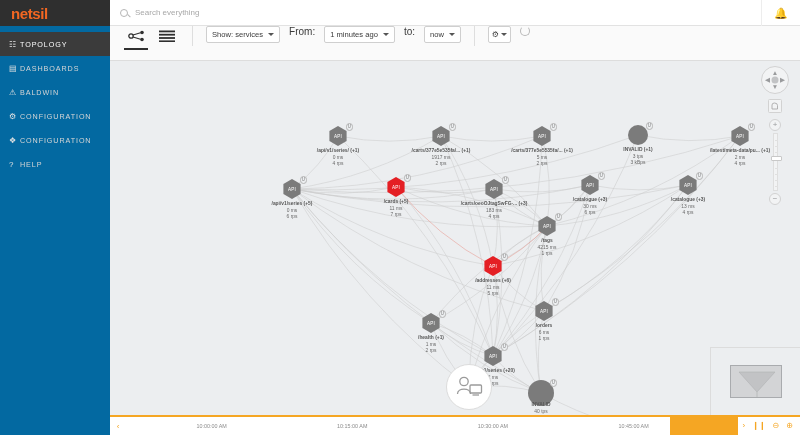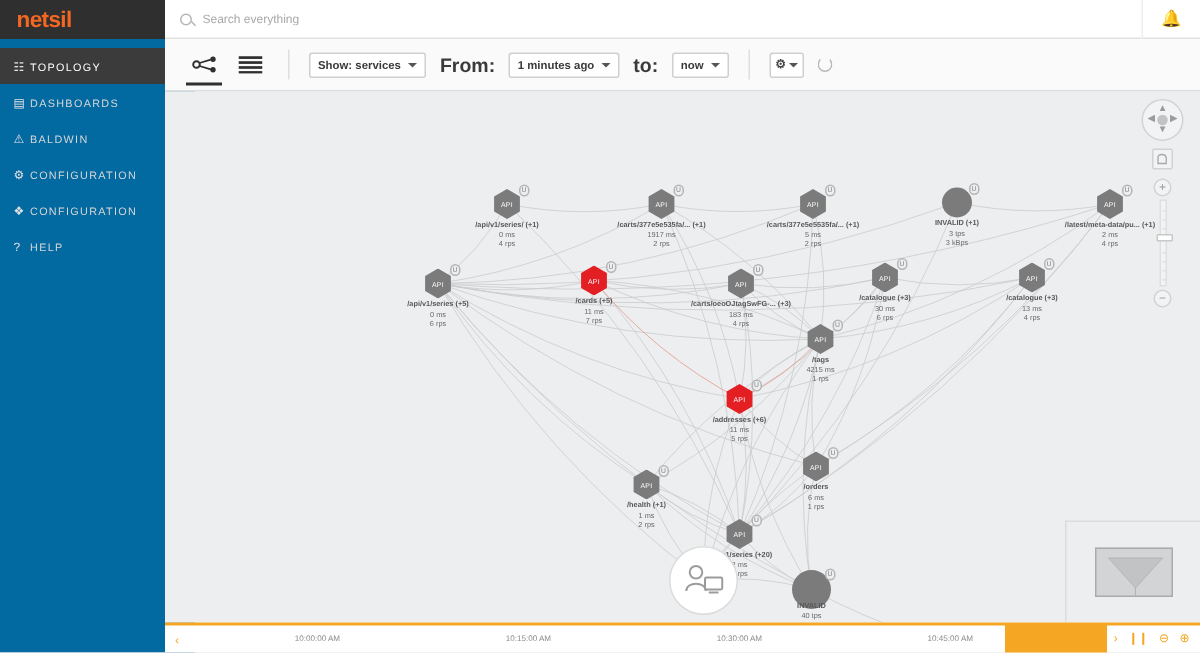--- a/index.html
+++ b/index.html
@@ -117,22 +117,22 @@
     border-right: 3px solid transparent;
     border-top: 3.5px solid #666;
   }
 
   
   #toolbar {
     position: absolute; left: 110px; top: 26px;
     width: 690px; height: 35px;
     background: #fafafa;
     border-bottom: 1px solid #dddddd;
-    display: flex; align-items: center;
-    padding-left: 14px; gap: 9px; font-weight: bold;
+    display: flex; align-items: flex-start;
+    padding-left: 14px; gap: 9px;
   }
   .viewtoggle { display: flex; align-items: flex-end; gap: 7px; }
   .vt-btn {
     width: 24px; height: 20px;
     display: flex; align-items: center; justify-content: center;
     cursor: pointer; position: relative;
     background: transparent;
   }
   .vt-btn.sel::after {
     content: ""; position: absolute; bottom: -4px; left: 0;
@@ -142,21 +142,21 @@
     width: 1px; height: 20px; background: #dedede; margin: 0 4px;
   }
   .tb-select {
     height: 17px; background: #fff;
     border: 1px solid #cfcfcf; border-radius: 2px;
     display: flex; align-items: center; gap: 5px;
     padding: 0 5px;
     font-size: 7.6px; color: #3a3a3a;
     cursor: pointer; white-space: nowrap;
   }
-  .tb-label { font-size: 13px; color: #3a3a3a; }
+  .tb-label { font-size: 10px; color: #3a3a3a; }
   .caret-sm {
     width: 0; height: 0;
     border-left: 3px solid transparent;
     border-right: 3px solid transparent;
     border-top: 3.5px solid #555;
   }
   .gear-btn {
     height: 17px; min-width: 23px;
     background: #fff; border: 1px solid #cfcfcf; border-radius: 2px;
     display: flex; align-items: center; justify-content: center; gap: 2px;

